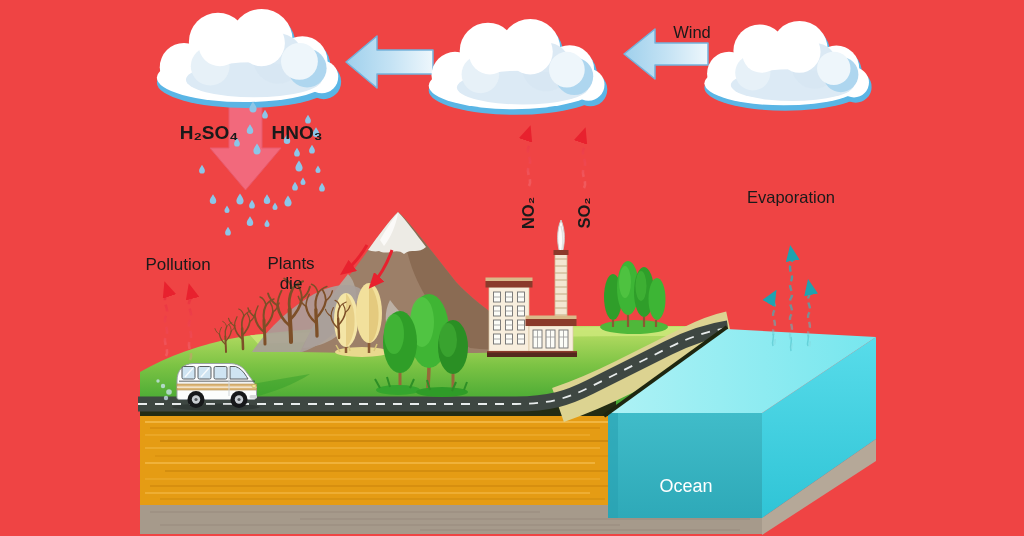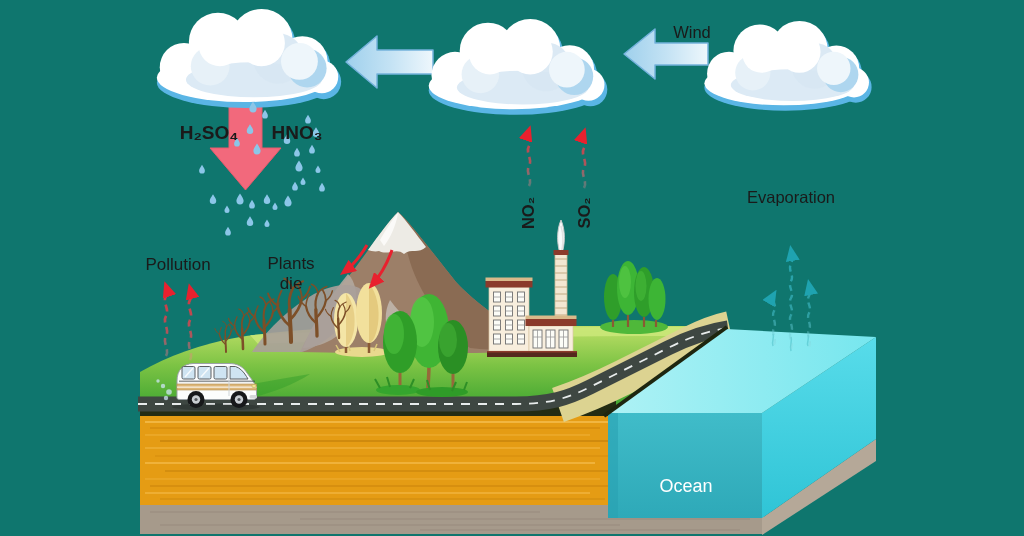--- a/index.html
+++ b/index.html
@@ -1,16 +1,16 @@
 <!DOCTYPE html>
 <html><head>
 <meta charset="utf-8">
 <style>
   html,body{margin:0;padding:0;background:#ffffff;}
-  .stage{position:relative;width:1024px;height:536px;background:#0f766e;overflow:hidden;}
+  .stage{position:relative;width:1024px;height:536px;background:#ef4444;overflow:hidden;}
   svg{display:block;}
   svg text{font-family:"Liberation Sans","DejaVu Sans",sans-serif;fill:#1a1a1a;}
   .lbl{font-size:17px;}
   .lbl-sm{font-size:16.5px;}
   .formula{font-size:19px;font-weight:bold;}
   .formula-rot{font-size:16.5px;font-weight:bold;}
   .ocean-lbl{font-size:18px;fill:#ffffff;}
 </style>
 </head>
 <body>

